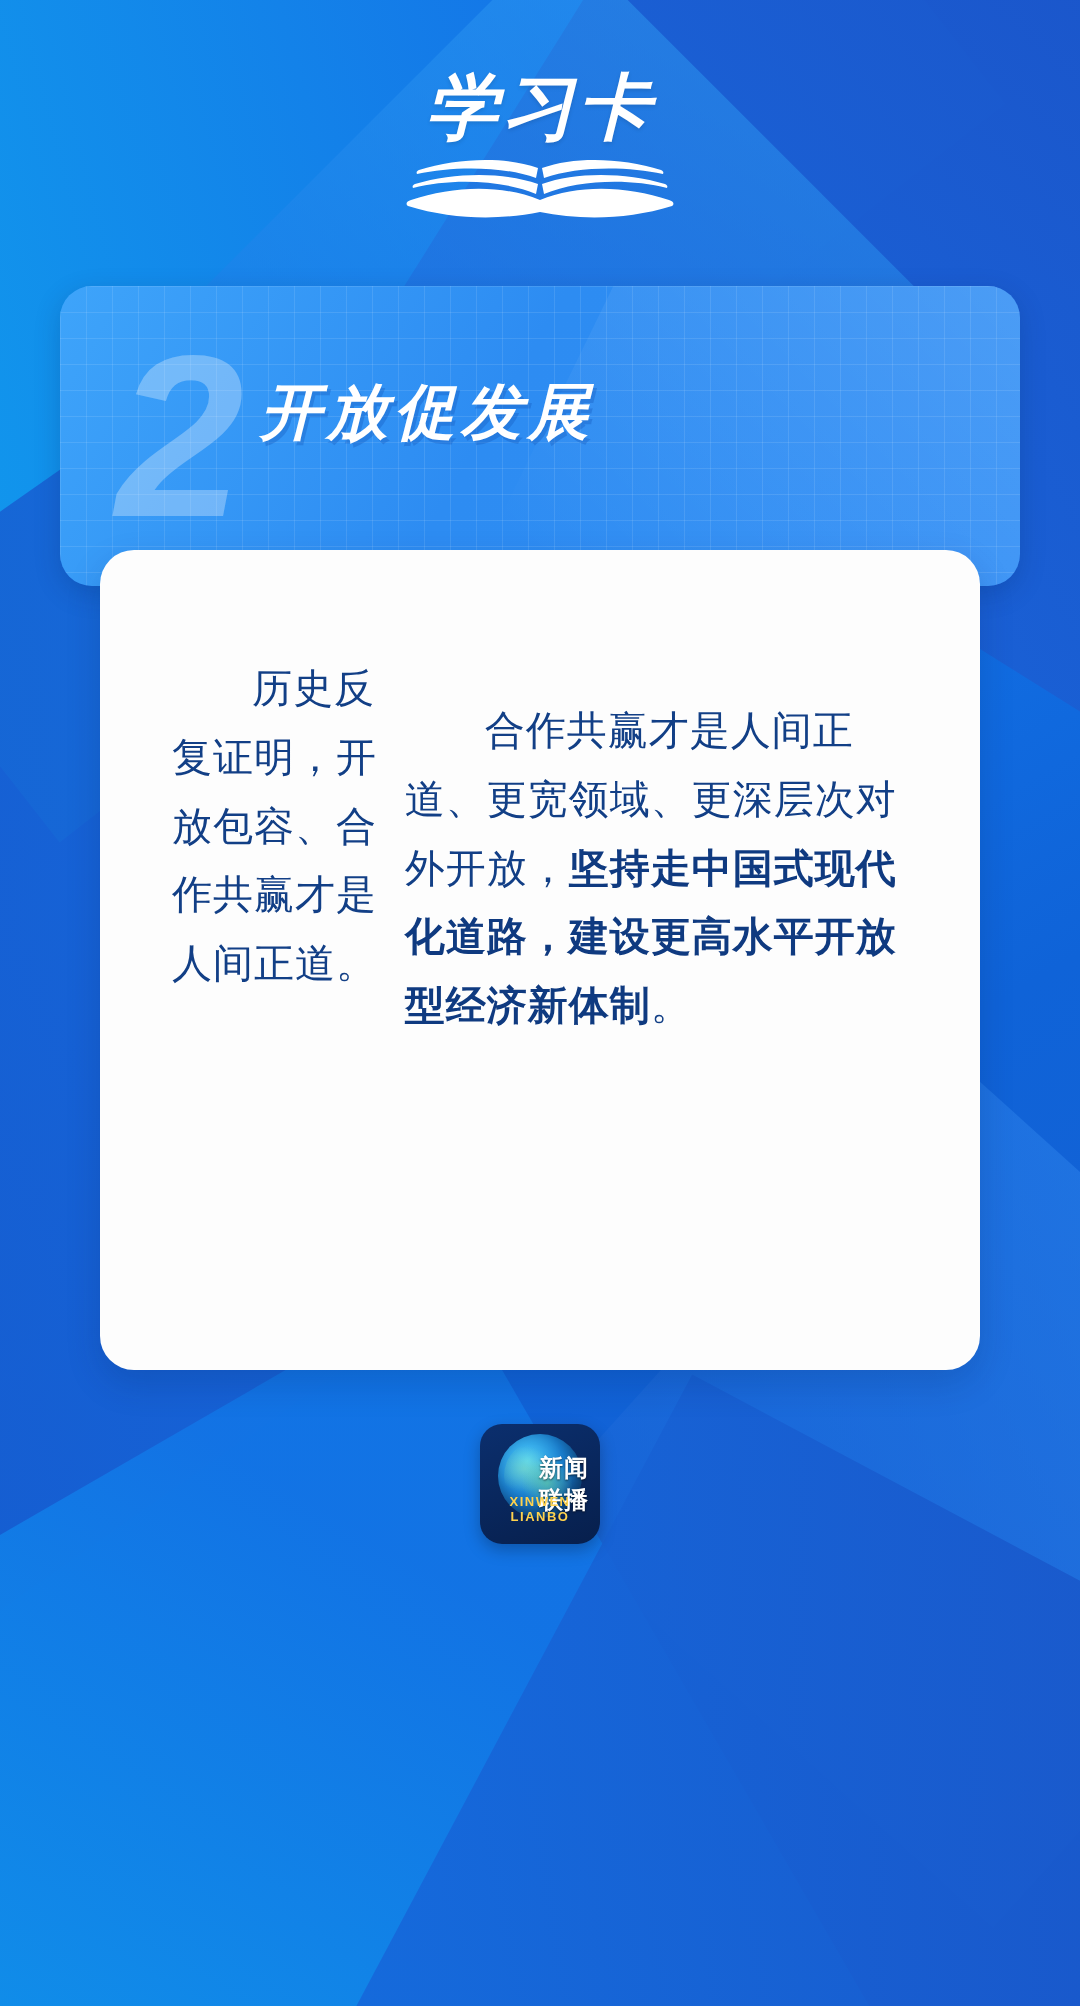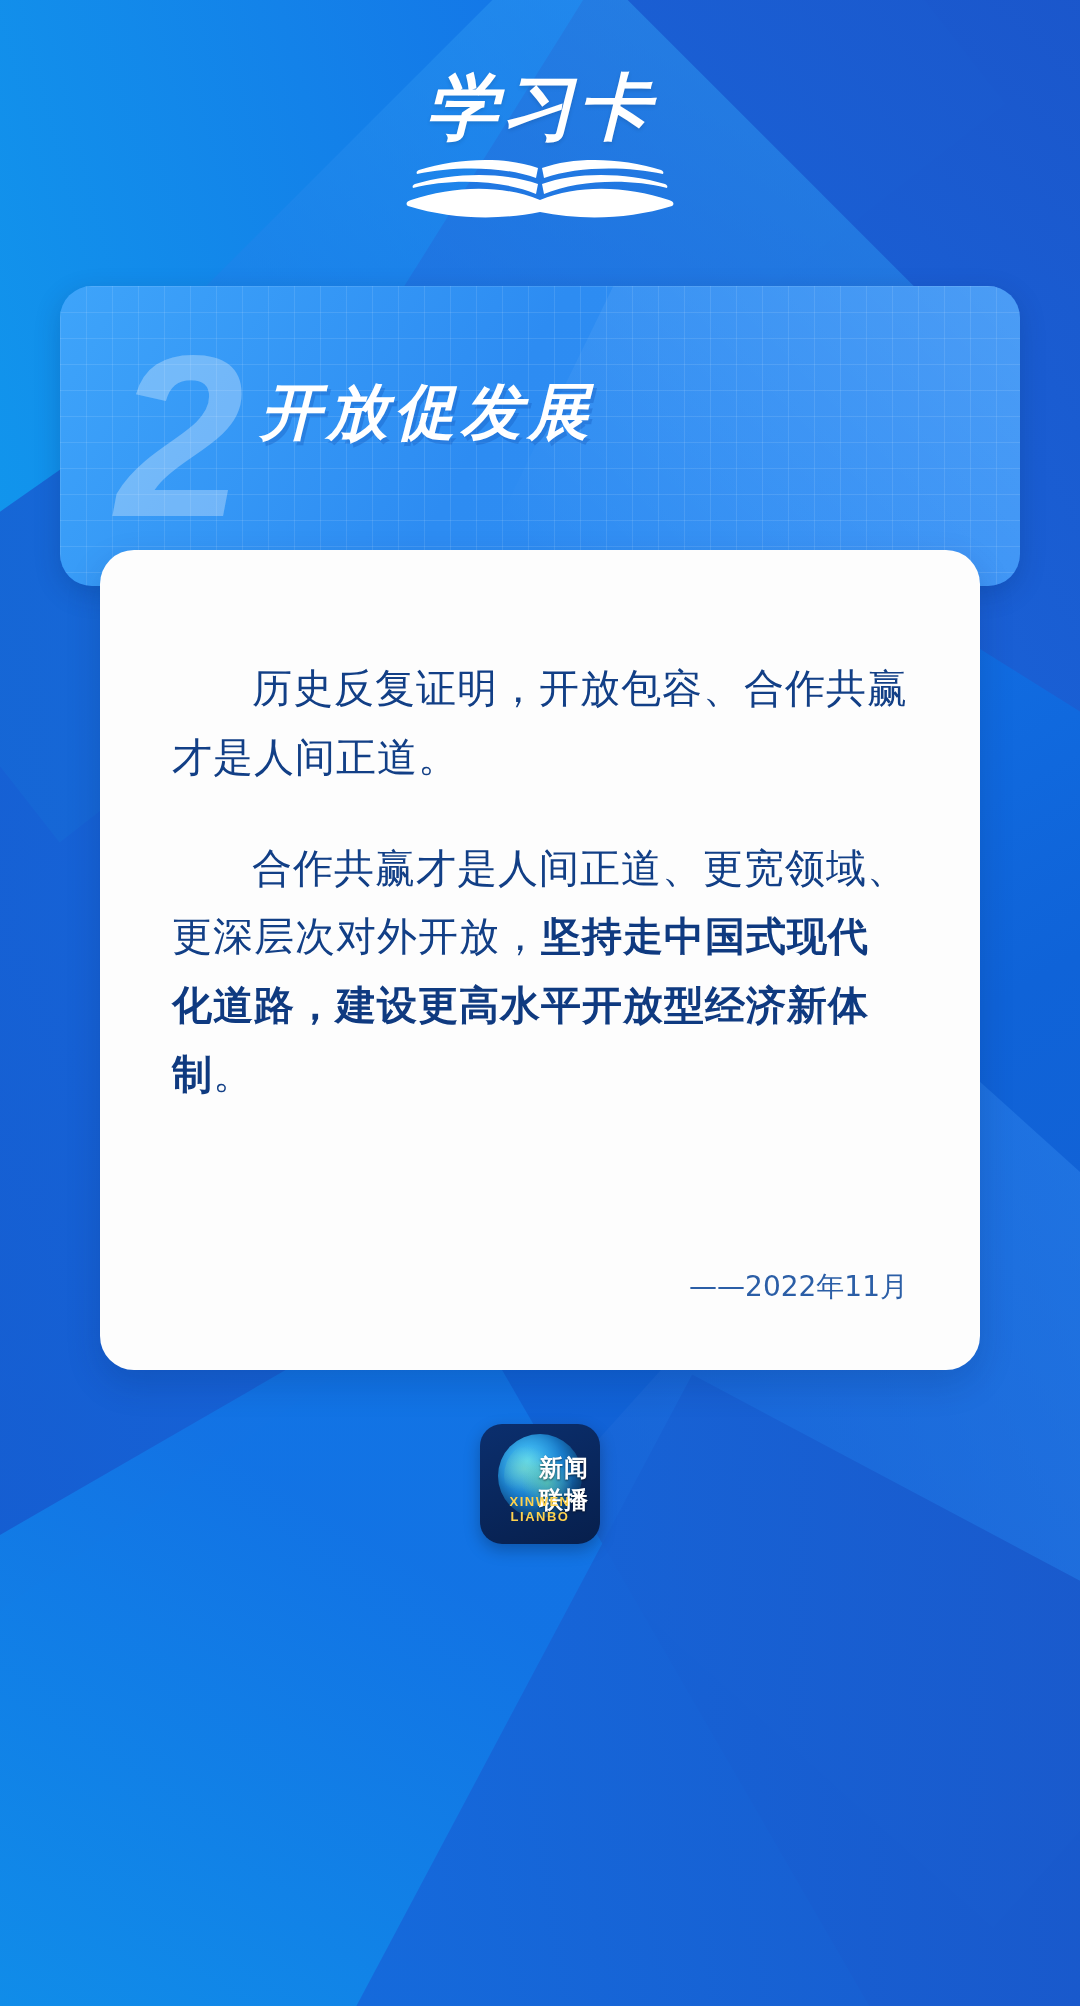--- a/index.html
+++ b/index.html
@@ -166,21 +166,21 @@
   .body-card {
     margin-top: -36px;
     width: 880px;
     min-height: 820px;
     background: #fdfdfd;
     border-radius: 34px;
     box-shadow: 0 14px 34px rgba(5, 35, 90, .18);
     padding: 104px 72px 60px 72px;
     position: relative;
     display: flex;
-    flex-direction: column;
+    flex-direction: row;
   }
   .para {
     color: #123f86;
     font-size: 40px;
     line-height: 1.72;
     text-indent: 2em;
     letter-spacing: 1px;
     font-family: "DejaVu Sans", "Liberation Sans", sans-serif;
   }
   .para + .para { margin-top: 42px; }
@@ -288,21 +288,20 @@
   </div>
 
   <div class="body-card">
     <p class="para">
       <span>历史反复证明，开放包容、合作共赢才是人间正道。</span>
     </p>
     <p class="para">
       <span>合作共赢才是人间正道、更宽领域、更深层次对外开放，</span><b>坚持走中国式现代化道路，建设更高水平开放型经济新体制</b><span>。</span>
     </p>
     <div class="source">
-      <div class="line1">——2022年11月</div>
     </div>
   </div>
 
   <div class="footer">
     <div class="globe"></div>
     <div class="cn">新闻联播</div>
     <div class="en">XINWEN  LIANBO</div>
   </div>
 
 </div>

